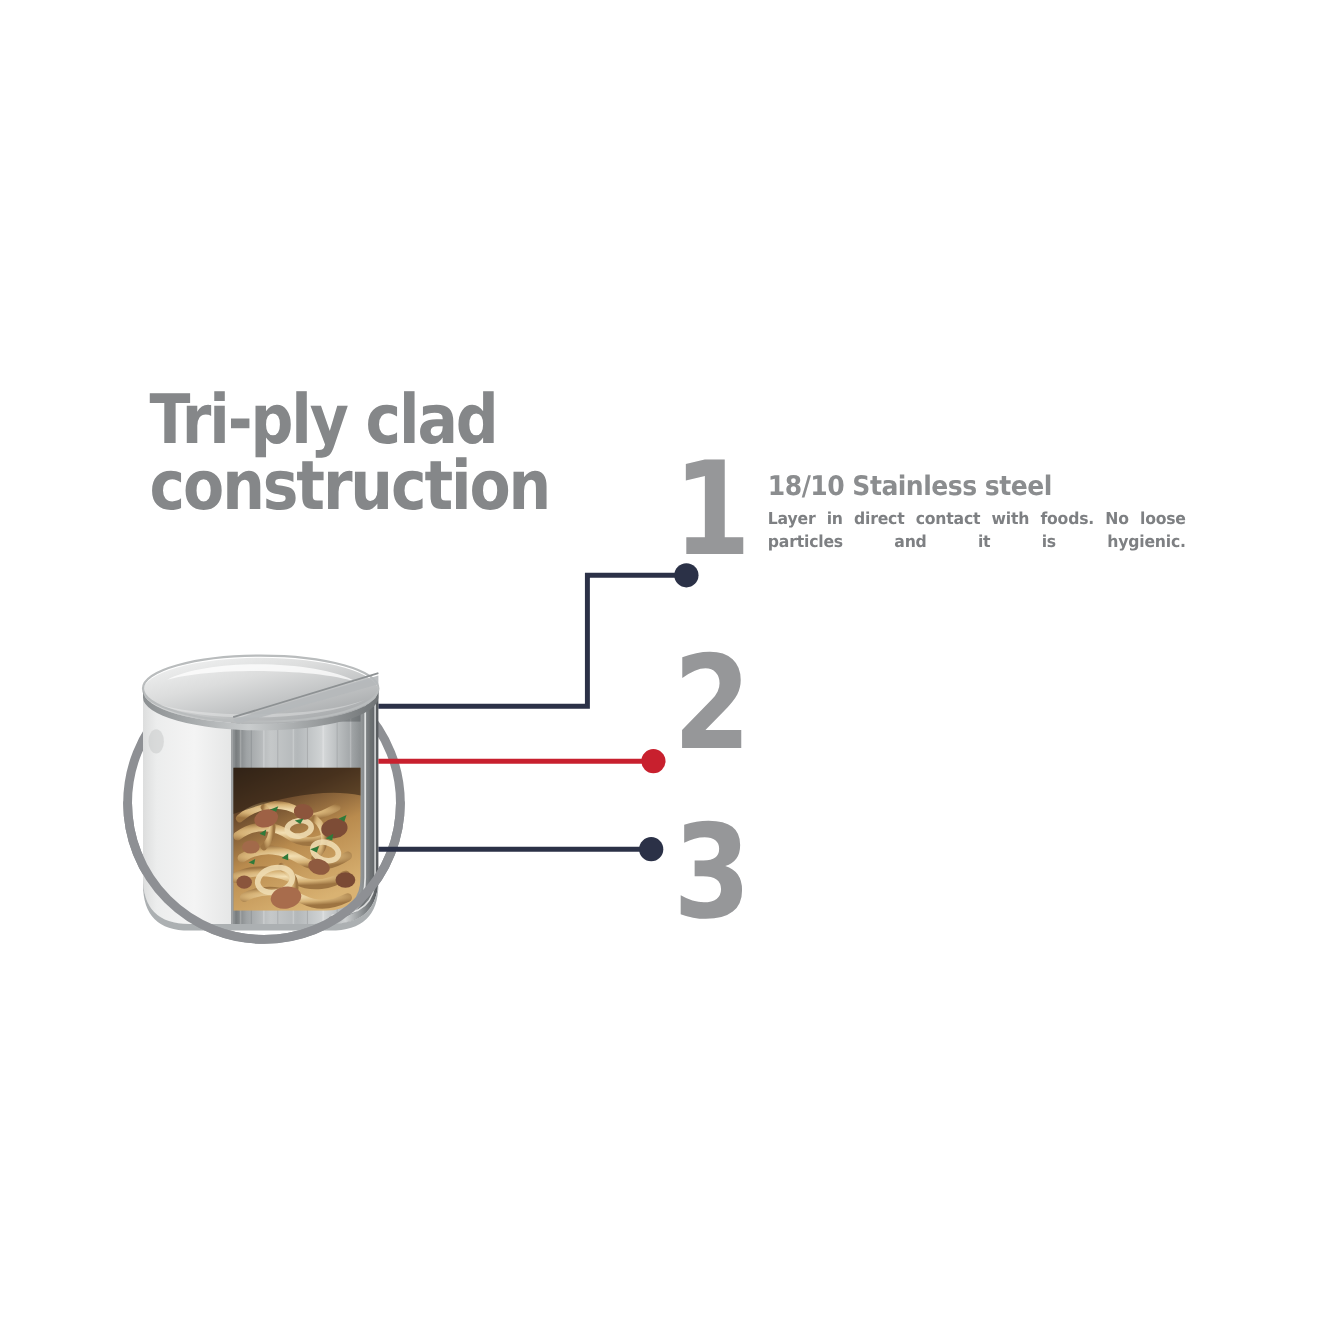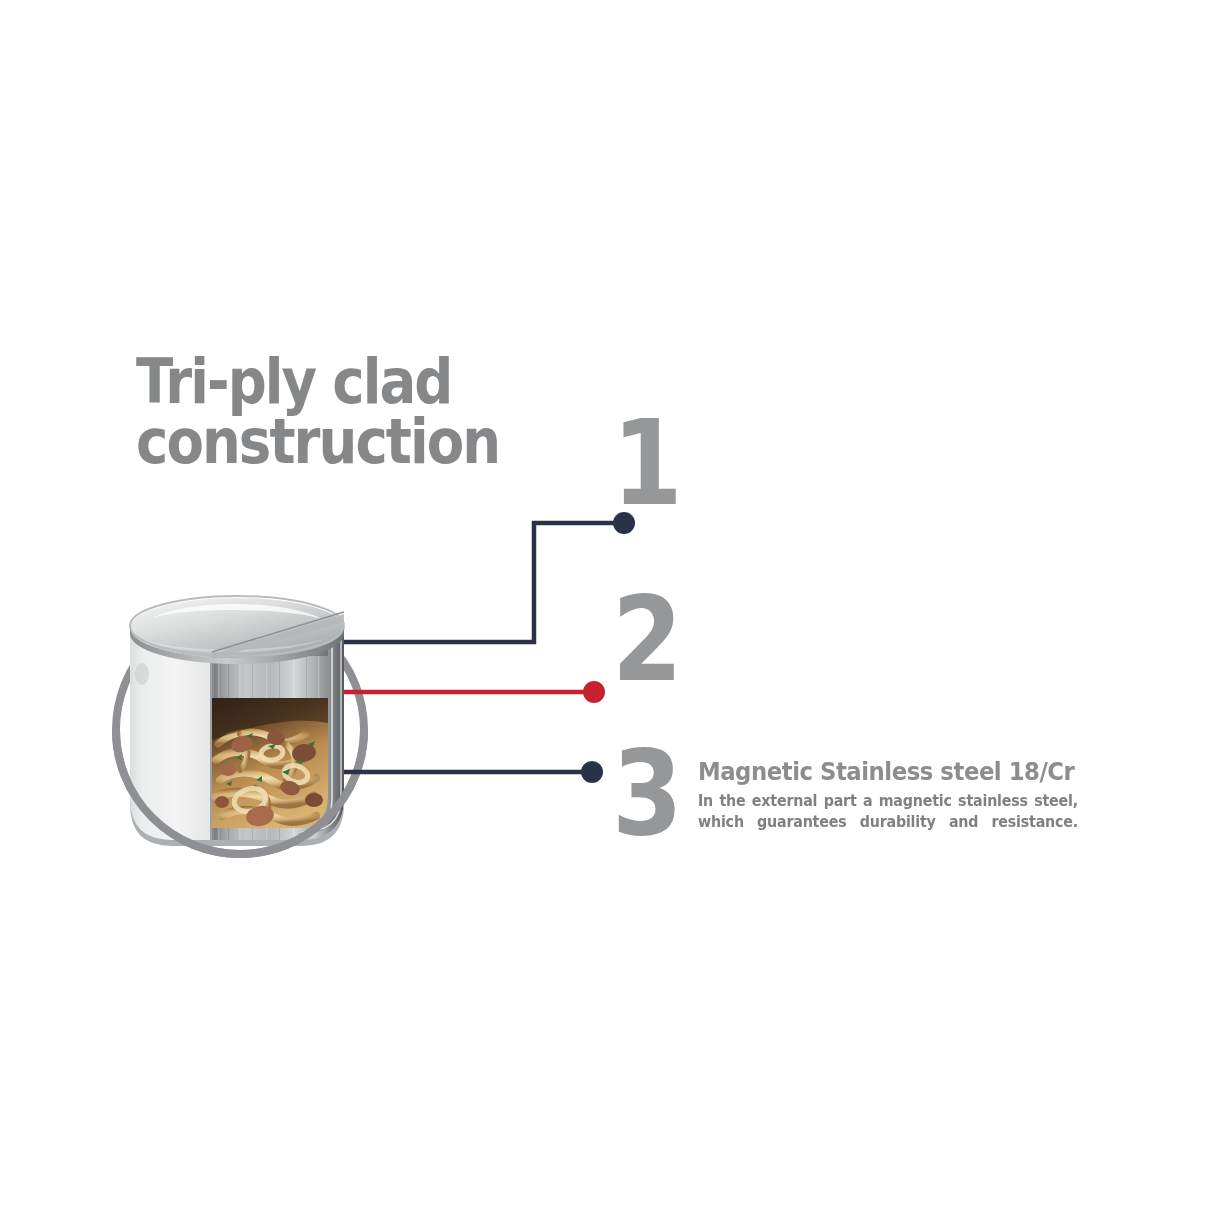--- a/index.html
+++ b/index.html
@@ -297,27 +297,27 @@
       <path d="M 344,692 L 590,692" fill="none" stroke="#c8202e" stroke-width="4.5" stroke-linecap="butt"></path>
       <circle cx="594" cy="692" r="11" fill="#c8202e"></circle>
 
       <path d="M 344,772 L 588,772" fill="none" stroke="#2b3147" stroke-width="4.5" stroke-linecap="butt"></path>
       <circle cx="592" cy="772" r="11" fill="#2b3147"></circle>
     </svg>
   </div>
 
   <div class="item item-1">
     <div class="numeral">1</div>
+    <div class="item-text">
+      <div class="item-heading">18/10 Stainless steel</div>
+      <div class="item-body">Layer in direct contact with foods. No loose particles and it is hygienic.</div>
+    </div>
   </div>
 
   <div class="item item-2">
     <div class="numeral">2</div>
   </div>
 
   <div class="item item-3">
     <div class="numeral">3</div>
-    <div class="item-text">
-      <div class="item-heading">Magnetic Stainless steel 18/Cr</div>
-      <div class="item-body">In the external part a magnetic stainless steel, which guarantees durability and resistance.</div>
-    </div>
   </div>
 
 </div>
 
 </body></html>

